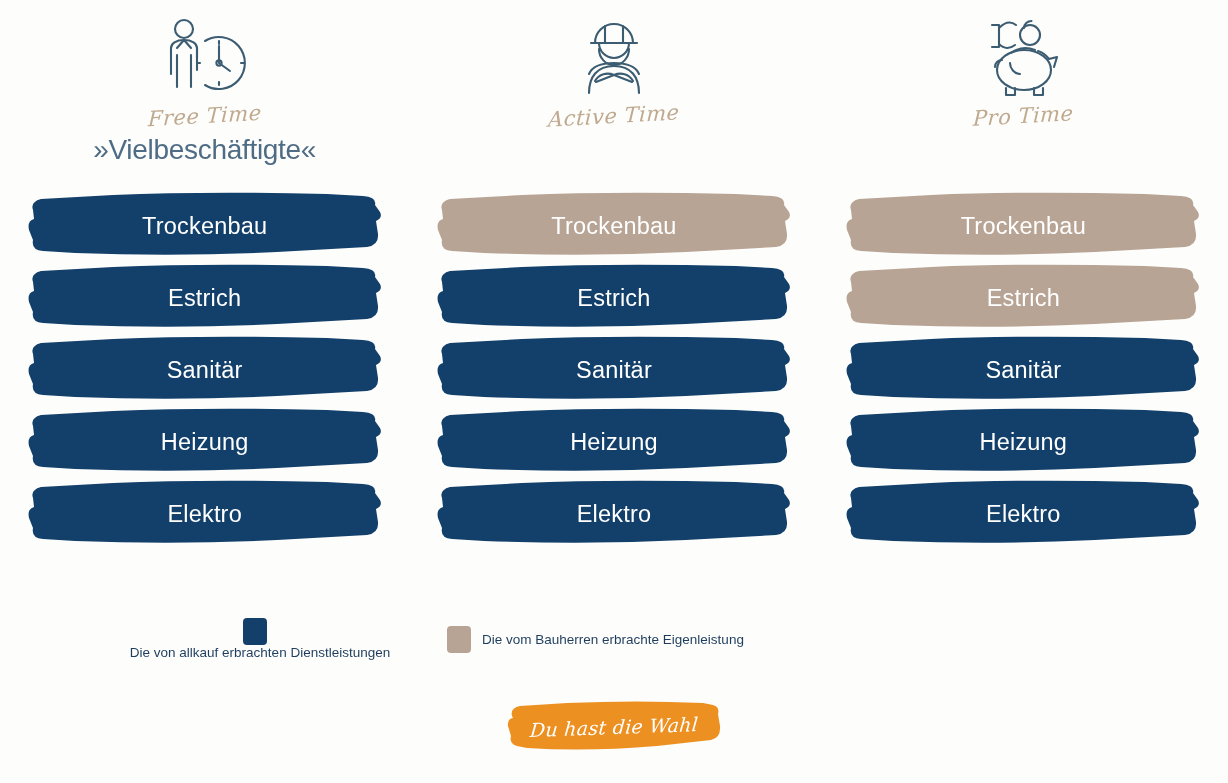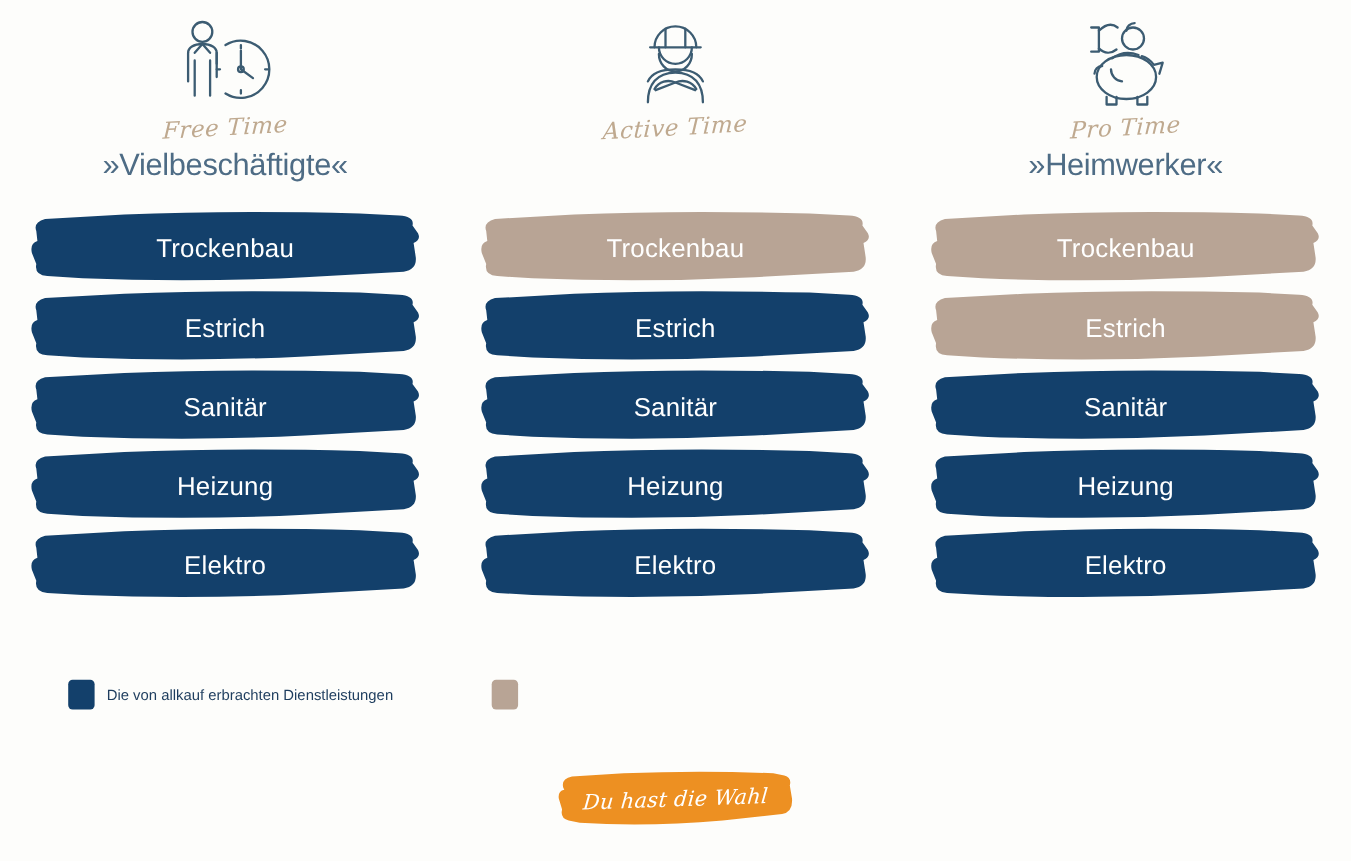--- a/index.html
+++ b/index.html
@@ -117,21 +117,21 @@
     width: 1228px;
     display: flex;
     padding-left: 62px;
   }
 
   .legend-item {
     display: flex;
     align-items: center;
   }
 
-  .legend-item.first { width: 385px; }
+  .legend-item.first { width: 385px; flex-direction: column; }
 
   .legend-swatch {
     width: 24px;
     height: 27px;
     border-radius: 4px;
     flex: none;
   }
 
   .legend-text {
     margin-left: 11px;
@@ -298,21 +298,20 @@
           <path d="M19 29c5 5 11 5 16 1"></path>
           <path d="M31 38c7-5 16-6 24-3"></path>
           <ellipse cx="44" cy="55" rx="27" ry="20"></ellipse>
           <path d="M58 36c4 1 8 4 11 8l8-2-3 10"></path>
           <path d="M22 45c-4 0-7 3-7 7"></path>
           <path d="M30 48a11 11 0 0 0 10 11"></path>
           <path d="M26 73v7h9v-7M54 73v7h9v-7"></path>
         </svg>
       </div>
       <div class="script-label">Pro Time</div>
-      <div class="col-title">»Heimwerker«</div>
     </div>
     <div class="bars">
       <div class="bar">
         <svg viewBox="0 0 356 72" preserveAspectRatio="none" aria-hidden="true">
           <path d="M6 20 Q3 12 14 9 L86 5 Q180 1 300 4 L336 6 Q350 7 348 15 L353 22 Q356 28 349 31 L351 44 Q352 55 340 57 L250 62 Q150 67 48 63 L16 61 Q4 60 6 50 L2 40 Q0 31 7 29 Z" fill="#B8A495"></path>
         </svg>
         <span class="bar-label">Trockenbau</span>
       </div>
       <div class="bar">
         <svg viewBox="0 0 356 72" preserveAspectRatio="none" aria-hidden="true">
@@ -343,20 +342,21 @@
 
 </div>
 
 <div class="legend">
   <div class="legend-item first">
     <div class="legend-swatch" style="background:#13406B"></div>
     <div class="legend-text">Die von allkauf erbrachten Dienstleistungen</div>
   </div>
   <div class="legend-item">
     <div class="legend-swatch" style="background:#B8A495"></div>
+    <div class="legend-text">Die vom Bauherren erbrachte Eigenleistung</div>
   </div>
 </div>
 
 <div class="badge-wrap">
   <div class="badge">
     <svg viewBox="0 0 214 54" preserveAspectRatio="none" aria-hidden="true">
       <path d="M5 16 Q3 8 13 6 L60 3 Q130 0 196 3 L206 5 Q213 7 211 14 L213 26 Q214 38 204 40 L150 46 Q80 52 20 48 L10 46 Q2 44 4 36 L1 26 Q0 19 6 18 Z" fill="#ED9022"></path>
     </svg>
     <span class="badge-text">Du hast die Wahl</span>
   </div>

